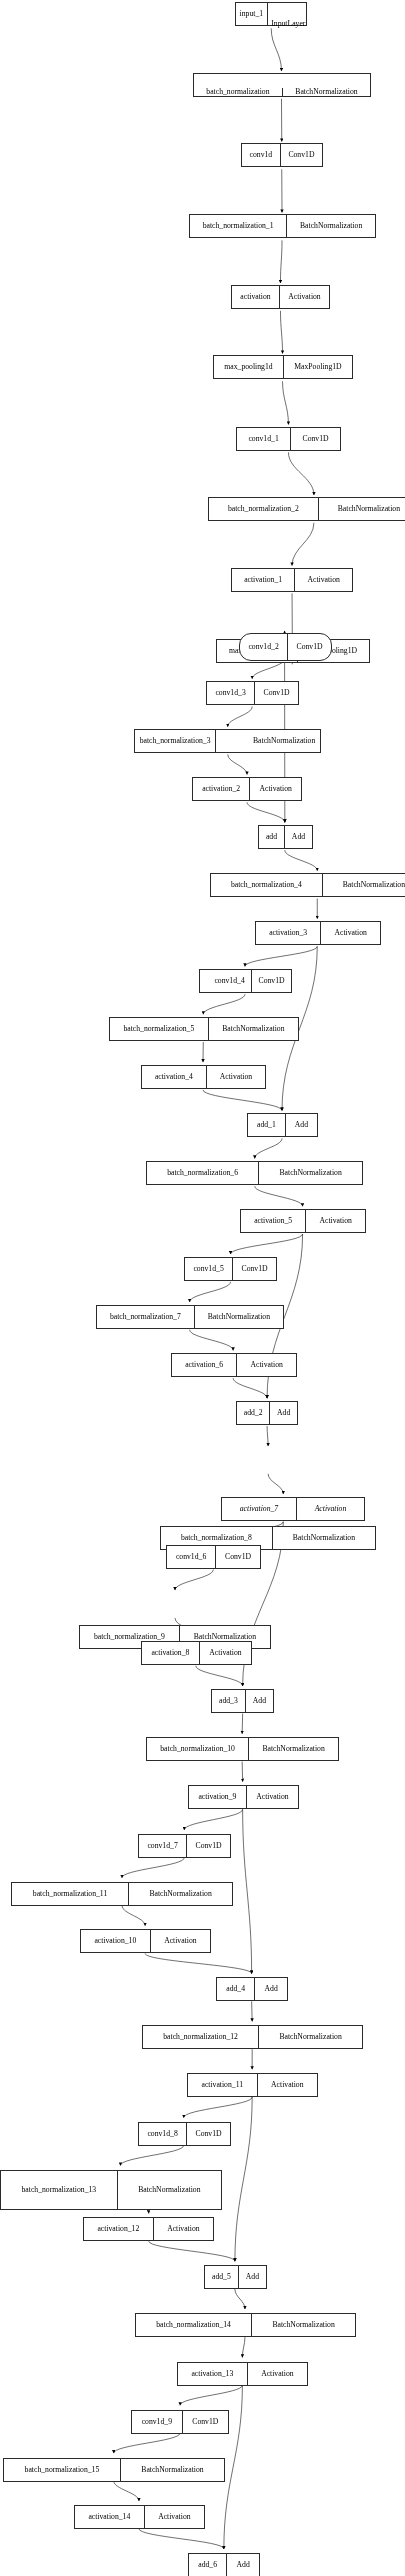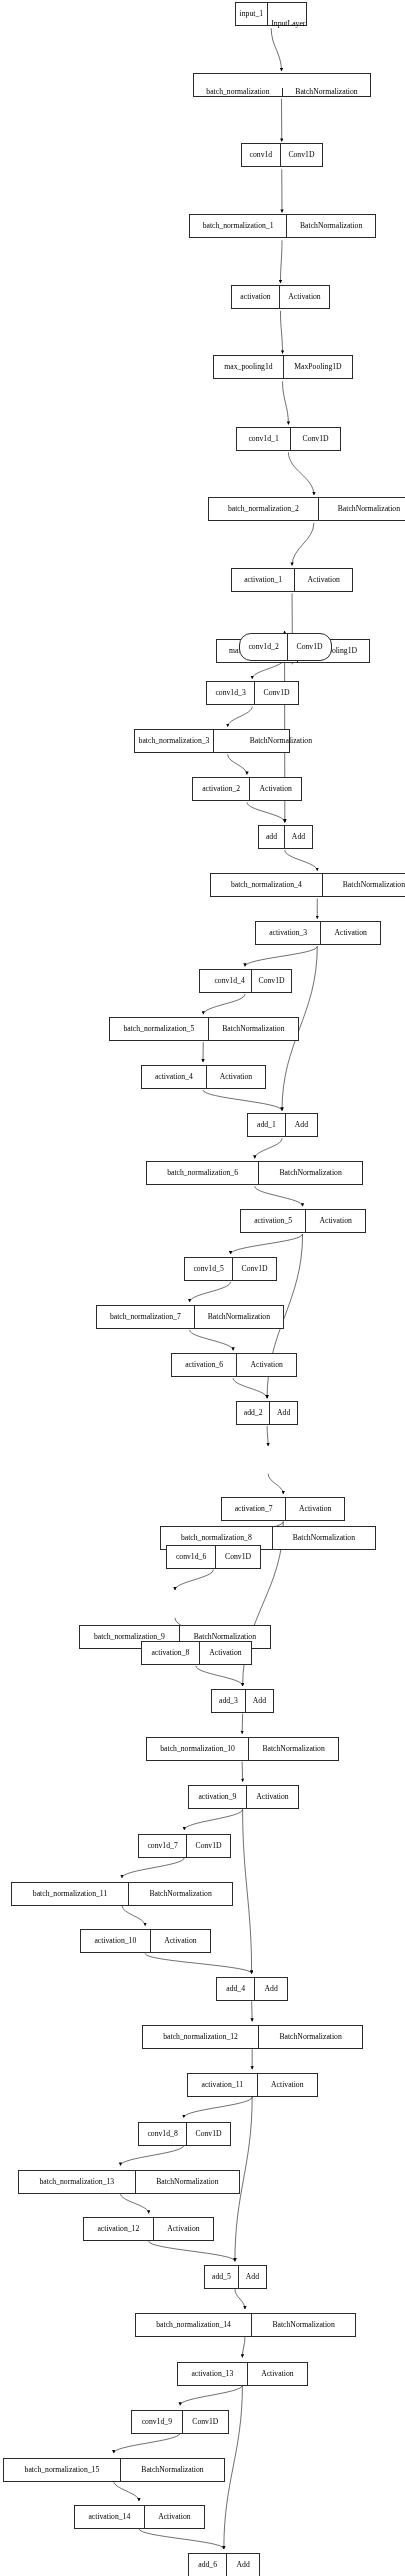--- a/index.html
+++ b/index.html
@@ -151,21 +151,21 @@
         <div class="cell right" style="flex: 1 1 auto;">MaxPooling1D</div>
       </div>
       <div class="node" style="left: 239px; top: 633px; width: 93px; height: 28px; border-radius: 12px;">
         <div class="cell left" style="flex: 1 1 auto;">conv1d_2</div>
         <div class="cell right" style="flex: 1 1 auto;">Conv1D</div>
       </div>
       <div class="node" style="left: 206px; top: 681px; width: 93px; height: 24px;">
         <div class="cell left" style="flex: 1 1 auto;">conv1d_3</div>
         <div class="cell right" style="flex: 1 1 auto;">Conv1D</div>
       </div>
-      <div class="node" style="left: 134px; top: 729px; width: 156px; height: 24px; gap: 32px;">
+      <div class="node" style="left: 134px; top: 729px; width: 187px; height: 24px; gap: 32px;">
         <div class="cell left" style="flex: 1 1 auto;">batch_normalization_3</div>
         <div class="cell right" style="flex: 1 1 auto;">BatchNormalization</div>
       </div>
       <div class="node" style="left: 192px; top: 777px; width: 110px; height: 24px;">
         <div class="cell left" style="flex: 1 1 auto;">activation_2</div>
         <div class="cell right" style="flex: 1 1 auto;">Activation</div>
       </div>
       <div class="node" style="left: 258px; top: 825px; width: 55px; height: 24px;">
         <div class="cell left" style="flex: 1 1 auto;">add</div>
         <div class="cell right" style="flex: 1 1 auto;">Add</div>
@@ -215,21 +215,21 @@
         <div class="cell right" style="flex: 1 1 auto;">Activation</div>
       </div>
       <div class="node" style="left: 236px; top: 1401px; width: 62px; height: 24px;">
         <div class="cell left" style="flex: 1 1 auto;">add_2</div>
         <div class="cell right" style="flex: 1 1 auto;">Add</div>
       </div>
       <div class="node" style="left: 160px; top: 1526px; width: 216px; height: 24px;">
         <div class="cell left" style="flex: 1 1 auto;">batch_normalization_8</div>
         <div class="cell right" style="flex: 1 1 auto;">BatchNormalization</div>
       </div>
-      <div class="node" style="left: 221px; top: 1497px; width: 124px; height: 24px;">
+      <div class="node" style="left: 221px; top: 1497px; width: 144px; height: 24px; font-style: italic;">
         <div class="cell left" style="flex: 1 1 auto;">activation_7</div>
         <div class="cell right" style="flex: 1 1 auto;">Activation</div>
       </div>
       <div class="node" style="left: 166px; top: 1545px; width: 95px; height: 24px;">
         <div class="cell left" style="flex: 1 1 auto;">conv1d_6</div>
         <div class="cell right" style="flex: 1 1 auto;">Conv1D</div>
       </div>
       <div class="node" style="left: 79px; top: 1594px; width: 192px; height: 24px; margin-top: 31px;">
         <div class="cell left" style="flex: 1 1 auto;">batch_normalization_9</div>
         <div class="cell right" style="flex: 1 1 auto;">BatchNormalization</div>
@@ -271,21 +271,21 @@
         <div class="cell right" style="flex: 1 1 auto;">BatchNormalization</div>
       </div>
       <div class="node" style="left: 187px; top: 2073px; width: 131px; height: 24px;">
         <div class="cell left" style="flex: 1 1 auto;">activation_11</div>
         <div class="cell right" style="flex: 1 1 auto;">Activation</div>
       </div>
       <div class="node" style="left: 138px; top: 2122px; width: 93px; height: 24px;">
         <div class="cell left" style="flex: 1 1 auto;">conv1d_8</div>
         <div class="cell right" style="flex: 1 1 auto;">Conv1D</div>
       </div>
-      <div class="node" style="left: 18px; top: 2170px; width: 222px; height: 24px;">
+      <div class="node" style="left: 0; top: 2170px; width: 222px; height: 40px;">
         <div class="cell left" style="flex: 1 1 auto;">batch_normalization_13</div>
         <div class="cell right" style="flex: 1 1 auto;">BatchNormalization</div>
       </div>
       <div class="node" style="left: 83px; top: 2217px; width: 131px; height: 24px;">
         <div class="cell left" style="flex: 1 1 auto;">activation_12</div>
         <div class="cell right" style="flex: 1 1 auto;">Activation</div>
       </div>
       <div class="node" style="left: 204px; top: 2265px; width: 63px; height: 24px;">
         <div class="cell left" style="flex: 1 1 auto;">add_5</div>
         <div class="cell right" style="flex: 1 1 auto;">Add</div>

